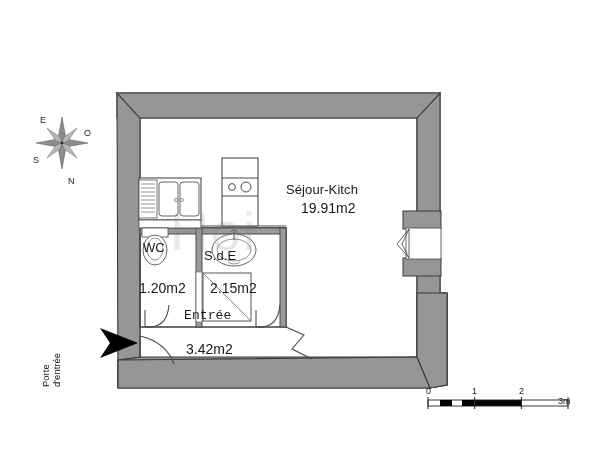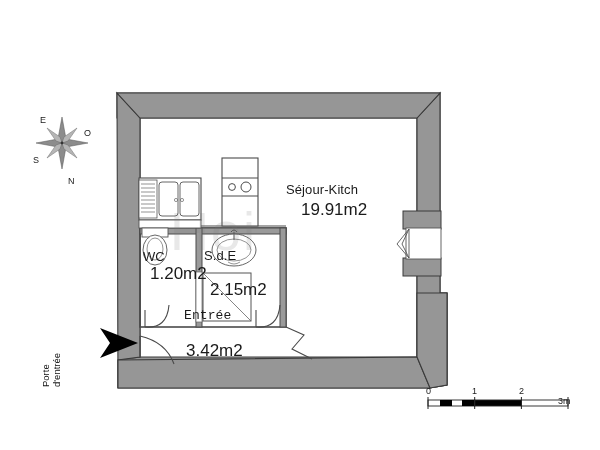--- a/index.html
+++ b/index.html
@@ -24,21 +24,21 @@
     position: absolute;
     color: #1a1a1a;
     white-space: nowrap;
     font-family: "Liberation Sans", sans-serif;
   }
   .room-name {
     font-size: 13px;
     letter-spacing: 0.1px;
   }
   .room-area {
-    font-size: 17px;
+    font-size: 14px;
   }
   .small-label {
     font-size: 9px;
   }
   .scale-num {
     font-size: 9px;
     color: #1a1a1a;
   }
   .vert-label {
     font-size: 9.5px;
@@ -211,22 +211,22 @@
       <line x1="568" y1="397" x2="568" y2="409" stroke="#222" stroke-width="1"></line>
     </g>
 
   </svg>
 
   <div class="wm" style="left:170px; top:200px;">Hoi</div>
 
   <div class="txt room-name" style="left:286px; top:182px;">Séjour-Kitch</div>
   <div class="txt room-area" style="left:301px; top:200px;">19.91m2</div>
 
-  <div class="txt room-name" style="left:143px; top:249px;">WC</div>
-  <div class="txt room-area" style="left:139px; top:264px;padding-left:11px;">1.20m2</div>
+  <div class="txt room-name" style="left:143px; top:240px;">WC</div>
+  <div class="txt room-area" style="left:139px; top:280px;">1.20m2</div>
 
   <div class="txt room-name" style="left:204px; top:248px;">S.d.E</div>
   <div class="txt room-area" style="left:210px; top:280px;">2.15m2</div>
 
   <div class="txt room-name" style="left:184px; top:308px;font-family:Liberation Mono, monospace;">Entrée</div>
   <div class="txt room-area" style="left:186px; top:341px;">3.42m2</div>
 
   <div class="txt vert-label" style="left:62px; top:365px;">
     <span>Porte</span><br>
     <span>d'entrée</span>

